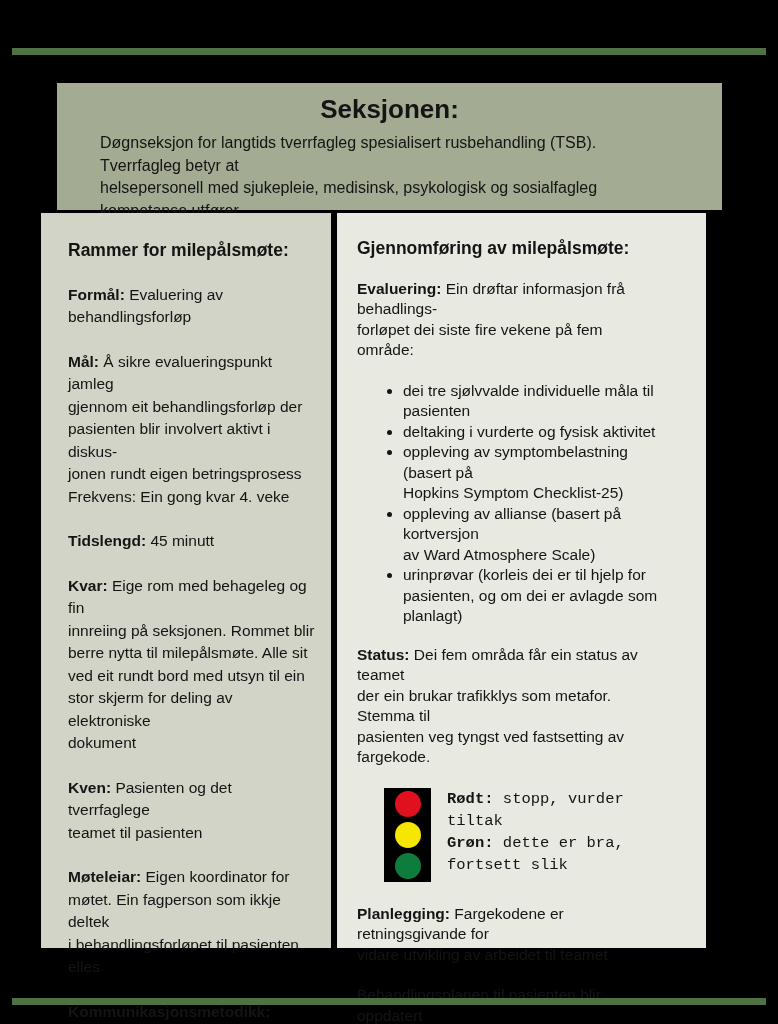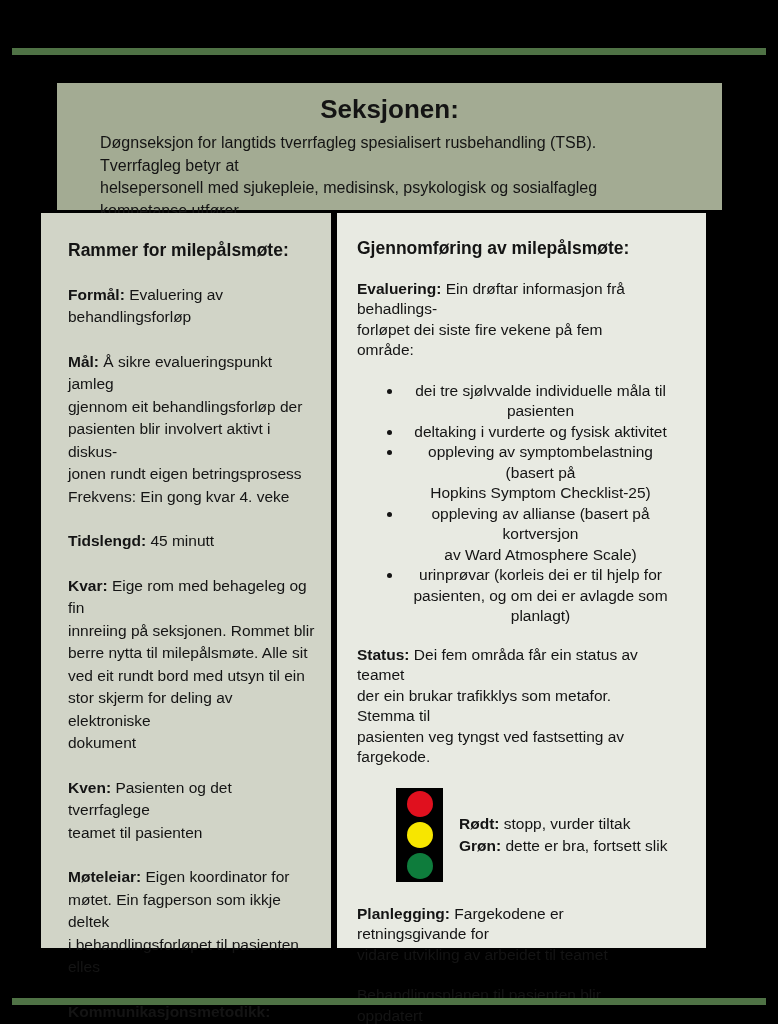--- a/index.html
+++ b/index.html
@@ -73,29 +73,28 @@
 
   .left-col p { margin: 0 0 22px 0; }
   .right-col p { margin: 0 17px 20px 0; }
   .lbl { font-weight: bold; }
   .txt { white-space: pre-line; }
 
   ul.bullets {
     margin: 20px 0 18px 0;
     padding-left: 46px;
     list-style: disc;
-    text-align: center;
   }
   ul.bullets li { margin: 0; white-space: pre-line; }
 
   .traffic {
     display: flex;
-    align-items: center;
     gap: 16px;
-    margin: 2px 0 22px 39px;
+    margin: 2px 0 22px 27px;
+    font-family: Liberation Mono, monospace;
   }
   .light-box {
     width: 47px; height: 94px;
     background: #000;
     display: flex; flex-direction: column;
     align-items: center; justify-content: center;
     gap: 5px;
     flex: 0 0 auto;
   }
   .lamp { width: 26px; height: 26px; border-radius: 50%; }

